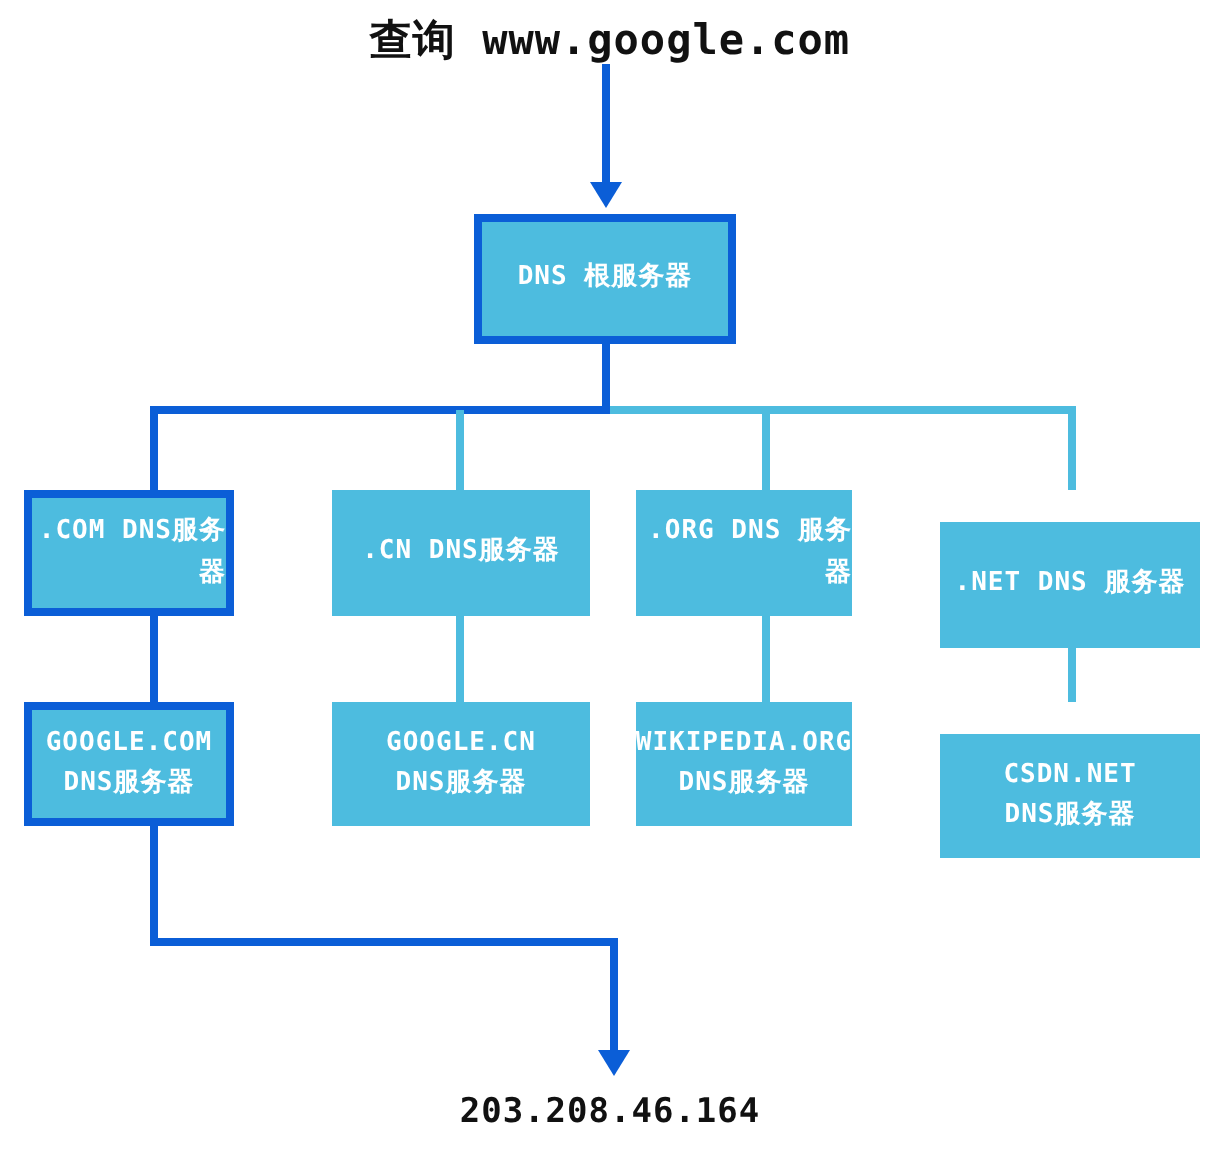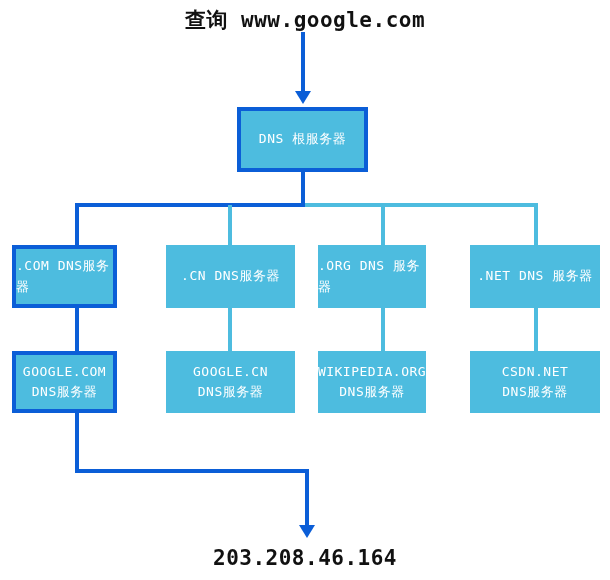--- a/index.html
+++ b/index.html
@@ -39,39 +39,39 @@
     border-top:13px solid var(--dark-blue);
   }
   .node{
     position:absolute;
     background:var(--light-blue);
     color:#ffffff;
     display:flex;
     flex-direction:column;
     align-items:center;
     justify-content:center;
-    text-align:left;
+    text-align:right;
     font-size:13px;
-    font-weight:400;
+    font-weight:700;
     letter-spacing:0.5px;
     line-height:1.55;
   }
   .node.hl{border:4px solid var(--dark-blue);}
   .root-box{left:237px;top:107px;width:131px;height:65px;}
   .r1{top:245px;height:63px;}
   .r2{top:351px;height:62px;}
   .c1{left:12px;width:105px;}
   .c2{left:166px;width:129px;}
   .c3{left:318px;width:108px;}
-  .c4{left:470px;width:130px;}
+  .c4{left:470px;width:130px;margin-top:16px;}
   .ip-text{
     position:absolute;
     left:0;right:0;top:546px;
     text-align:center;
-    font-size:21px;
+    font-size:17px;
     font-weight:600;
     color:var(--ink);
     letter-spacing:0.5px;
   }
 </style>
 </head>
 <body>
 
 <div class="canvas">
 

